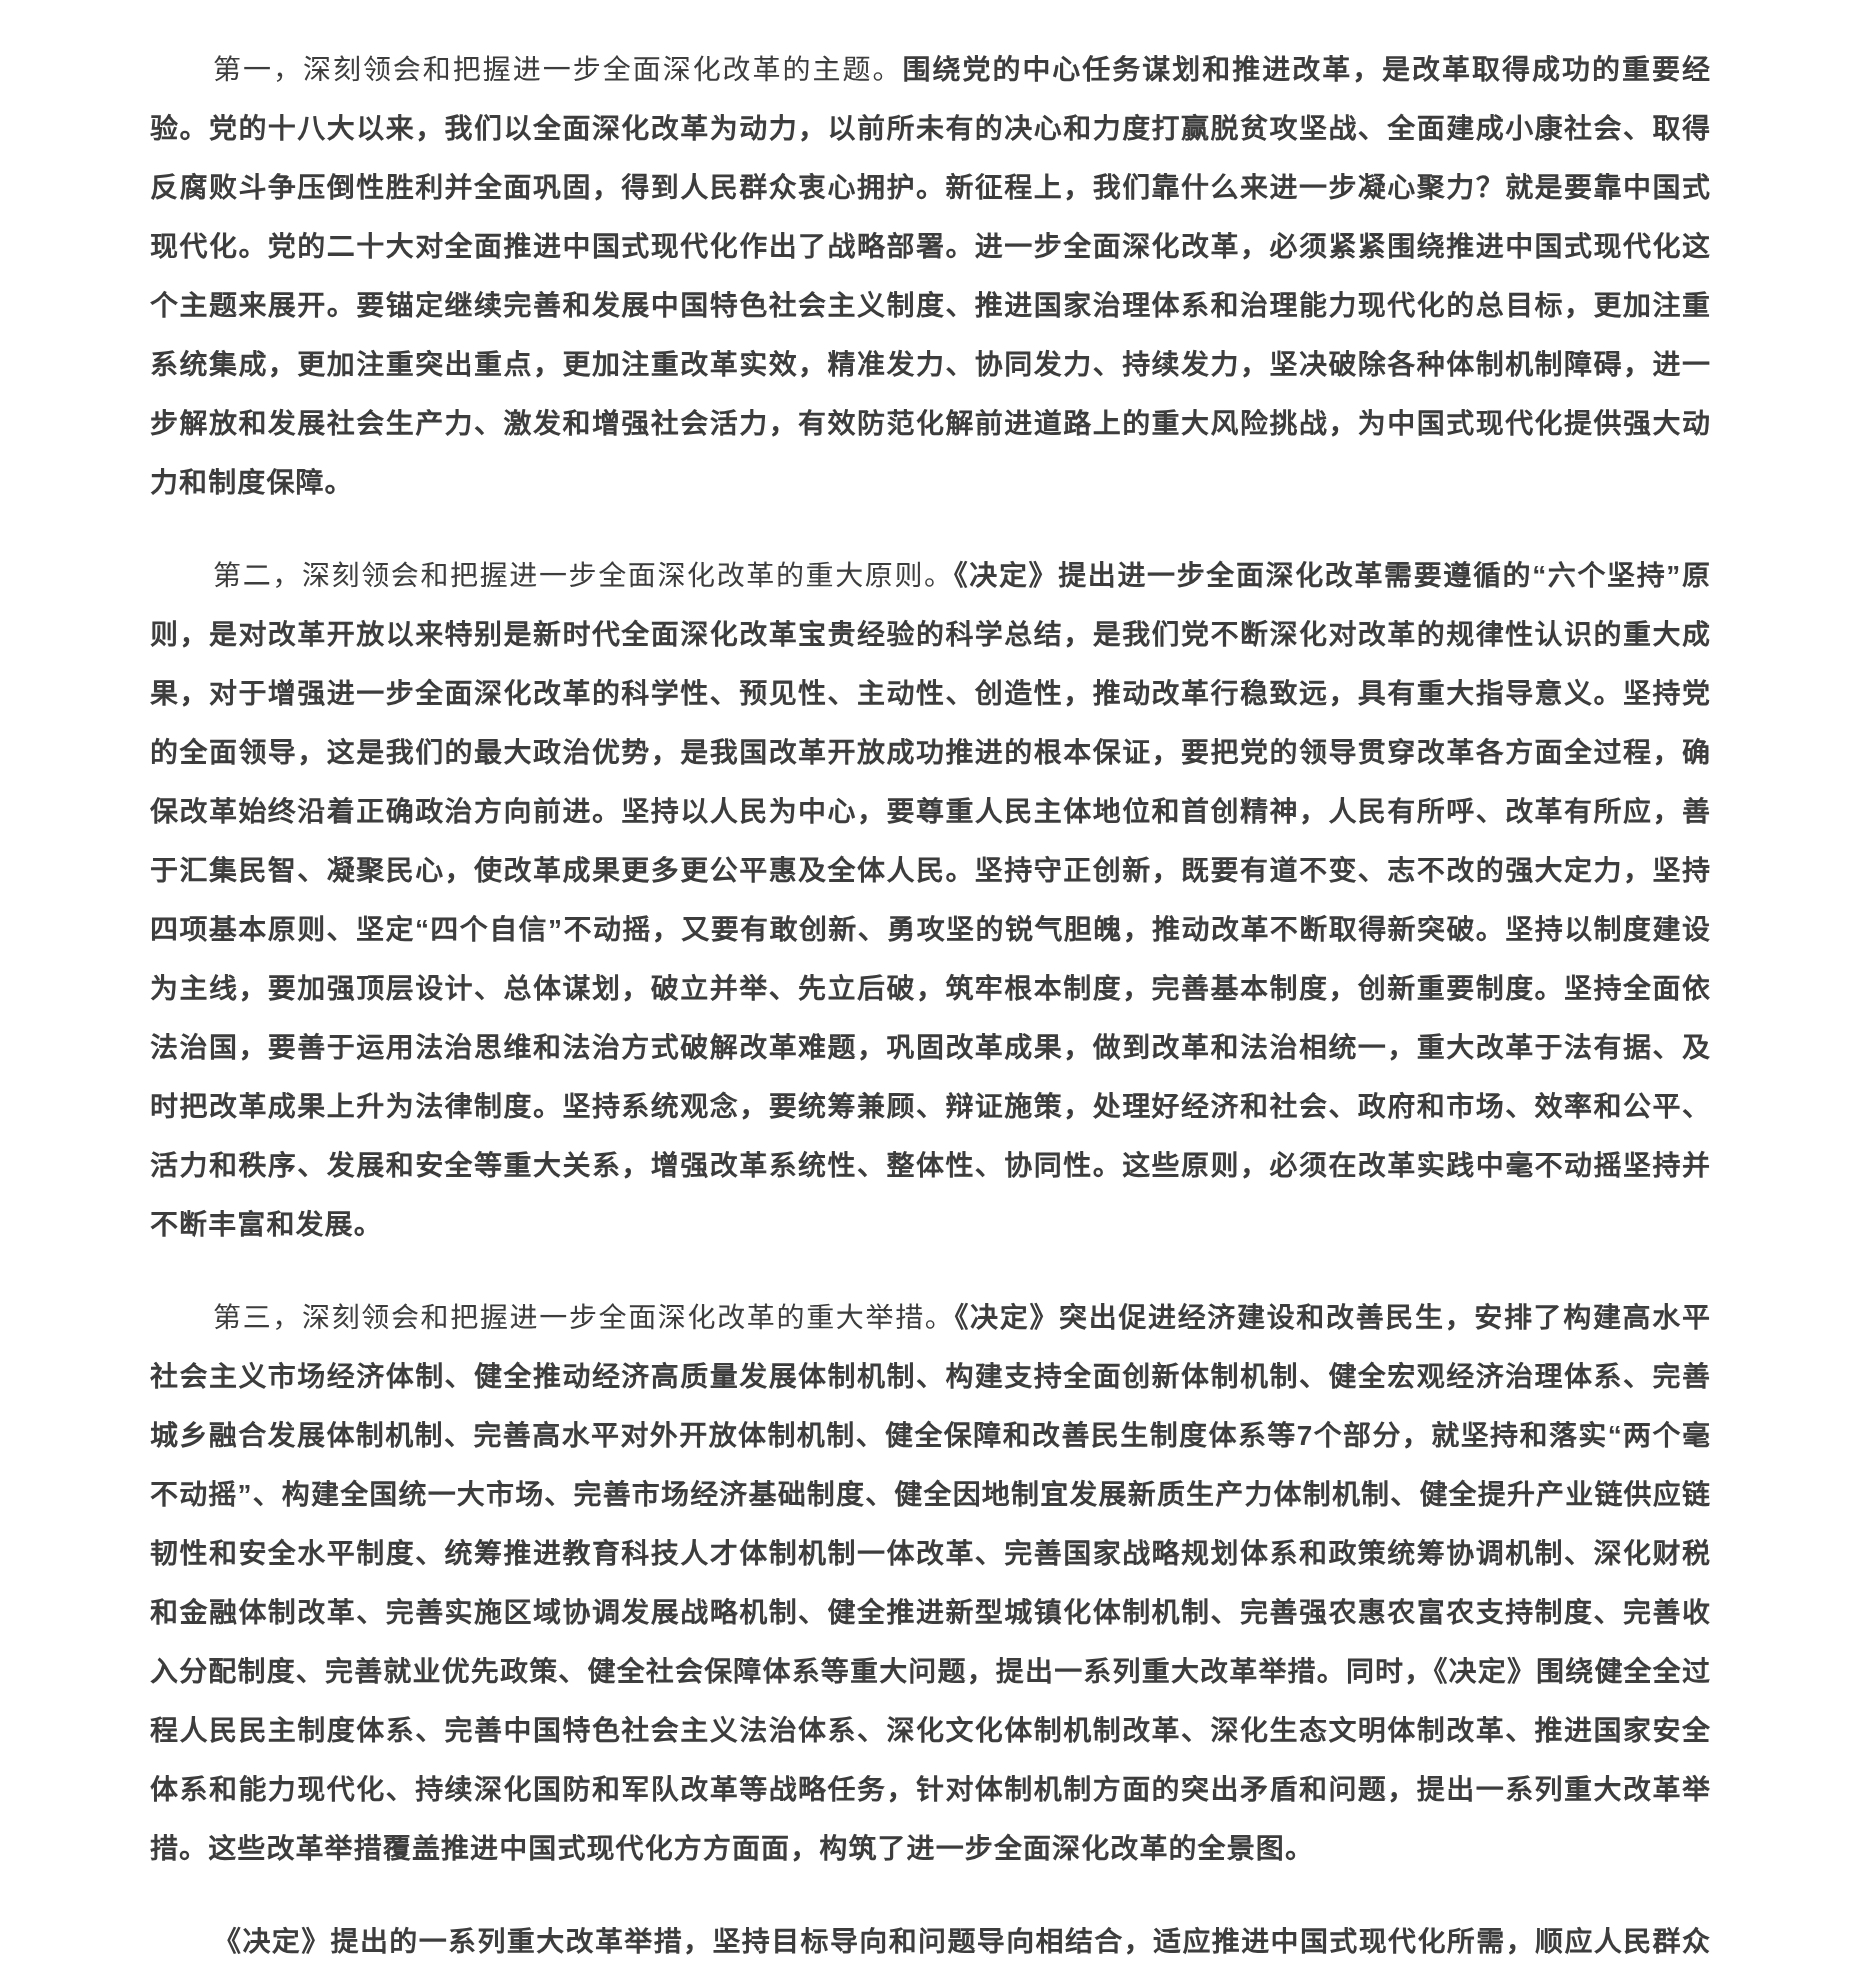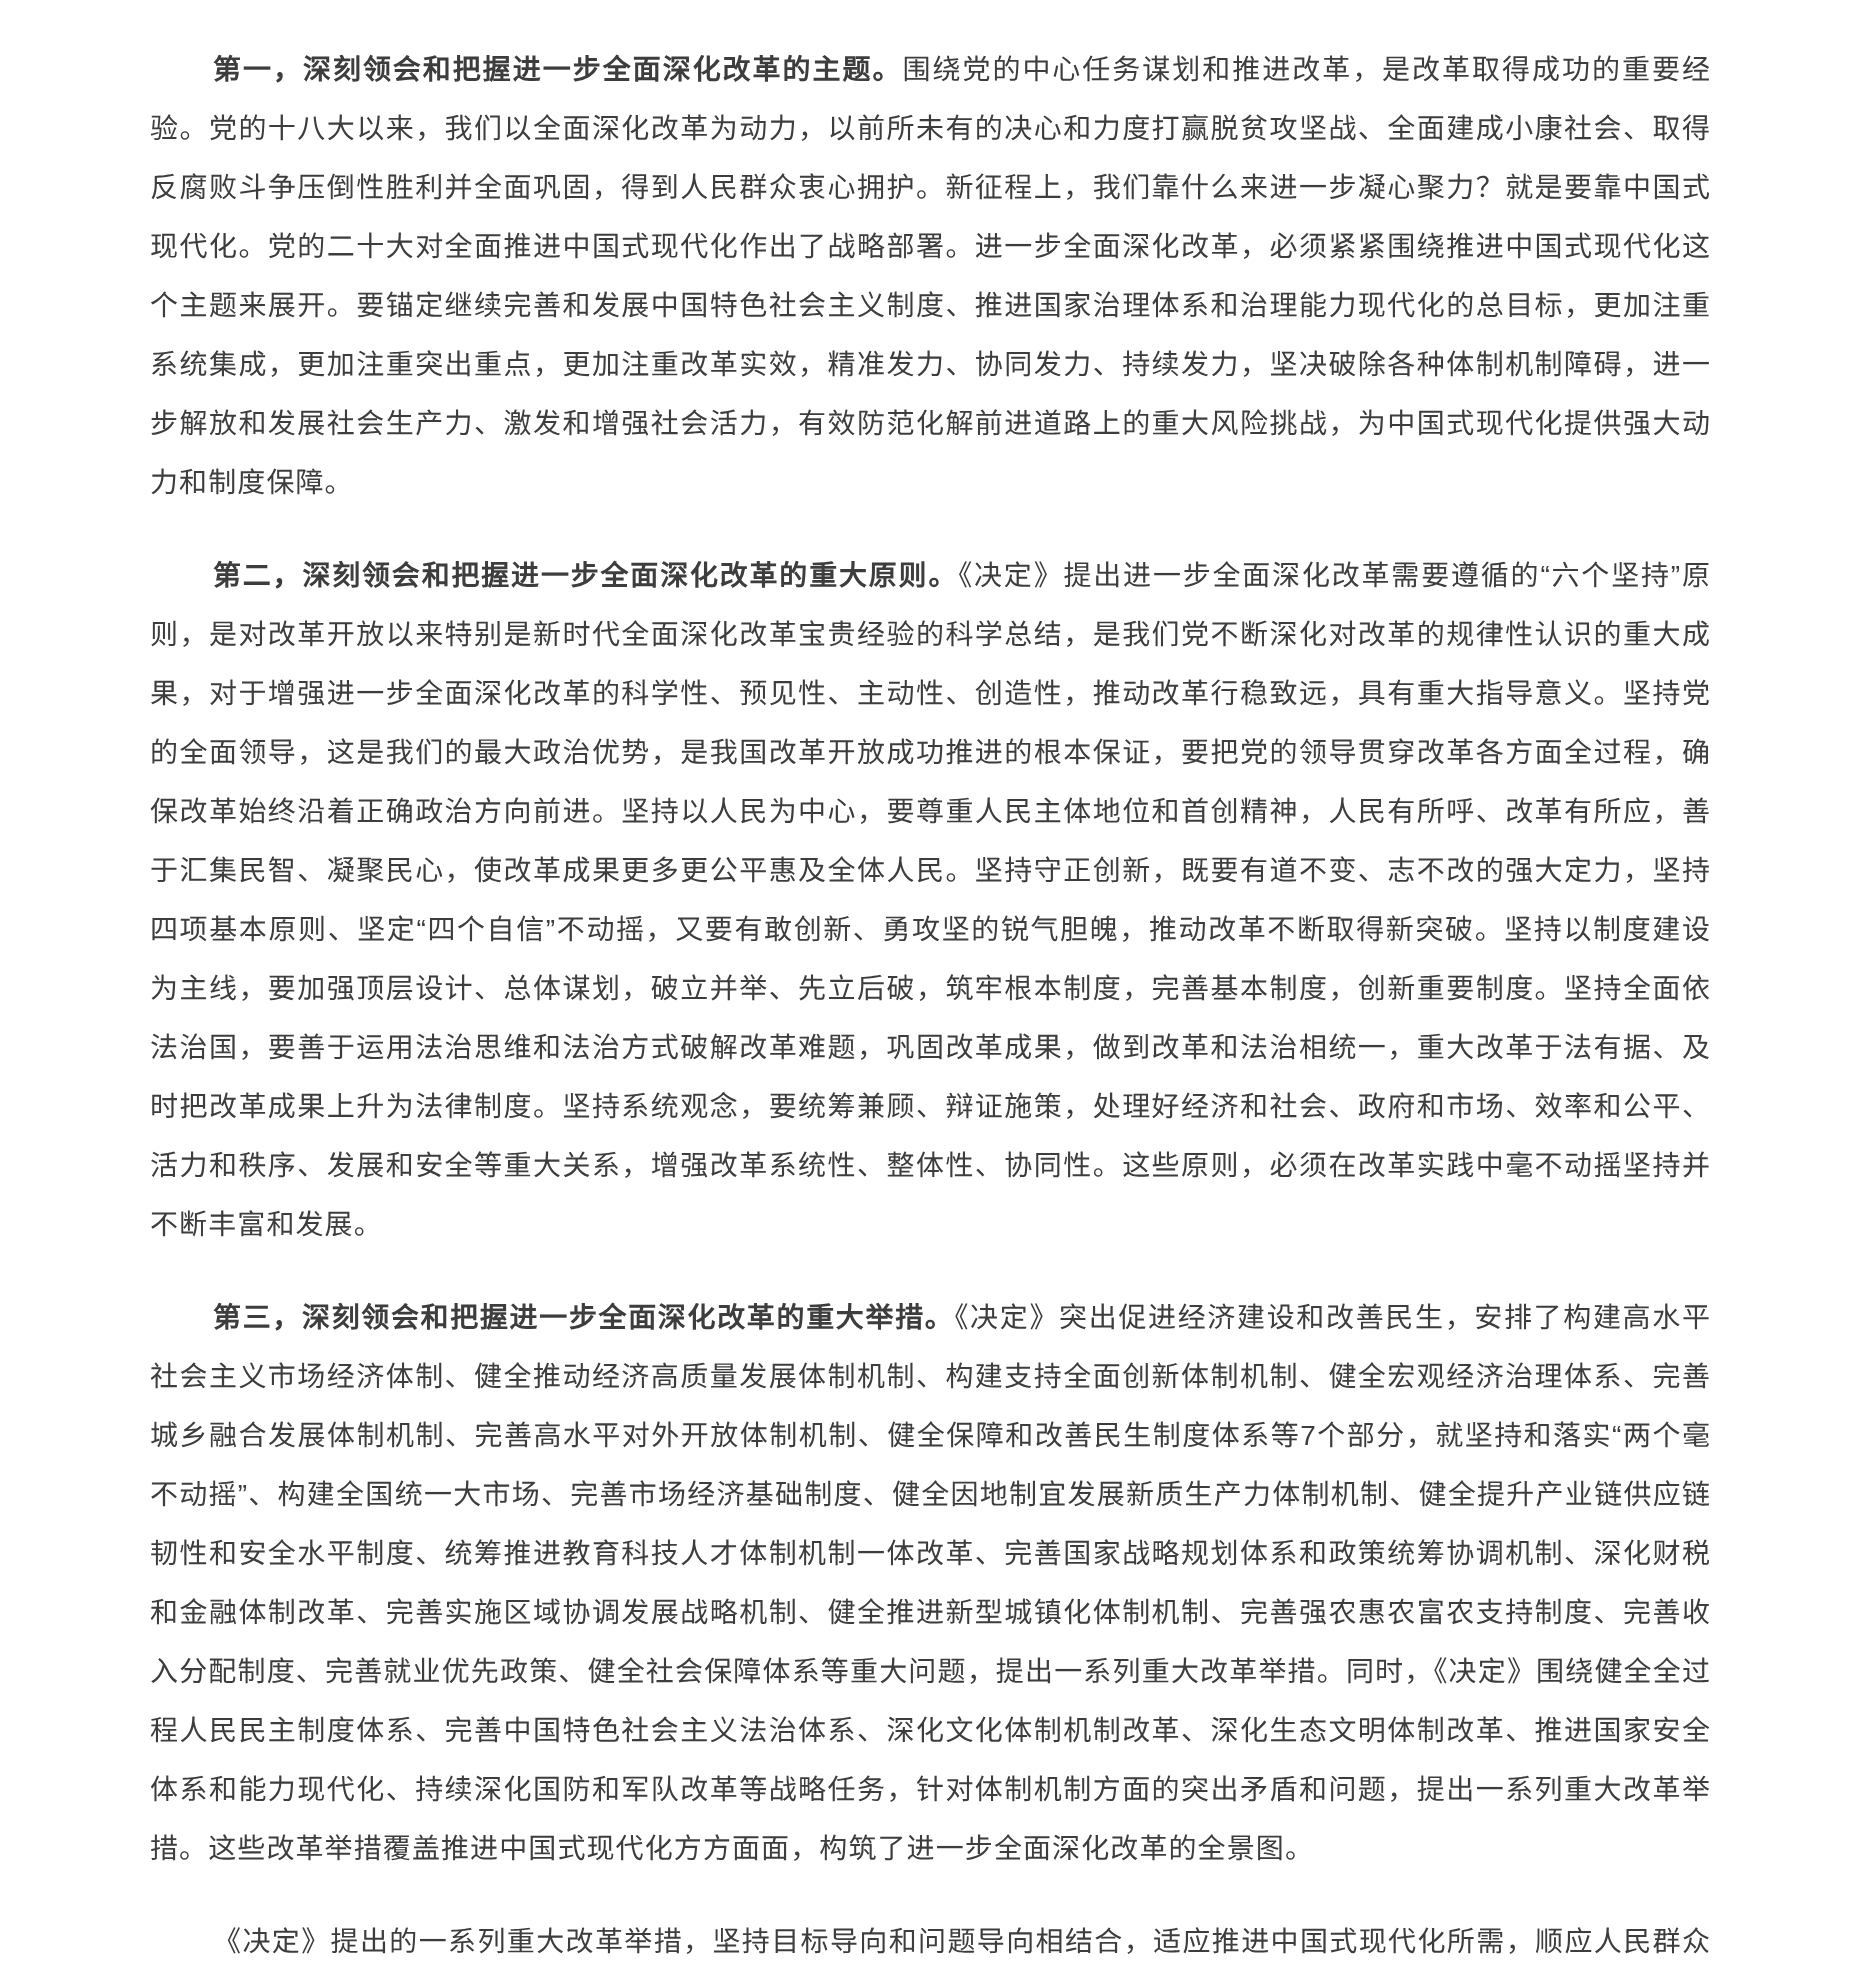--- a/index.html
+++ b/index.html
@@ -28,24 +28,24 @@
     text-indent: 63px;
     text-align: justify;
     text-justify: inter-ideograph;
     word-break: break-all;
     overflow-wrap: break-word;
   }
   .para:last-child {
     margin-bottom: 0;
   }
   .para .lead {
-    font-weight: 700;
+    font-weight: 400;
   }
   .para .body-text {
-    font-weight: 400;
+    font-weight: 700;
   }
 </style>
 </head>
 <body>
 
 <div class="page">
   <p class="para"><strong class="lead">第一，深刻领会和把握进一步全面深化改革的主题。</strong><span class="body-text">围绕党的中心任务谋划和推进改革，是改革取得成功的重要经验。党的十八大以来，我们以全面深化改革为动力，以前所未有的决心和力度打赢脱贫攻坚战、全面建成小康社会、取得反腐败斗争压倒性胜利并全面巩固，得到人民群众衷心拥护。新征程上，我们靠什么来进一步凝心聚力？就是要靠中国式现代化。党的二十大对全面推进中国式现代化作出了战略部署。进一步全面深化改革，必须紧紧围绕推进中国式现代化这个主题来展开。要锚定继续完善和发展中国特色社会主义制度、推进国家治理体系和治理能力现代化的总目标，更加注重系统集成，更加注重突出重点，更加注重改革实效，精准发力、协同发力、持续发力，坚决破除各种体制机制障碍，进一步解放和发展社会生产力、激发和增强社会活力，有效防范化解前进道路上的重大风险挑战，为中国式现代化提供强大动力和制度保障。</span></p>
 
   <p class="para"><strong class="lead">第二，深刻领会和把握进一步全面深化改革的重大原则。</strong><span class="body-text">《决定》提出进一步全面深化改革需要遵循的“六个坚持”原则，是对改革开放以来特别是新时代全面深化改革宝贵经验的科学总结，是我们党不断深化对改革的规律性认识的重大成果，对于增强进一步全面深化改革的科学性、预见性、主动性、创造性，推动改革行稳致远，具有重大指导意义。坚持党的全面领导，这是我们的最大政治优势，是我国改革开放成功推进的根本保证，要把党的领导贯穿改革各方面全过程，确保改革始终沿着正确政治方向前进。坚持以人民为中心，要尊重人民主体地位和首创精神，人民有所呼、改革有所应，善于汇集民智、凝聚民心，使改革成果更多更公平惠及全体人民。坚持守正创新，既要有道不变、志不改的强大定力，坚持四项基本原则、坚定“四个自信”不动摇，又要有敢创新、勇攻坚的锐气胆魄，推动改革不断取得新突破。坚持以制度建设为主线，要加强顶层设计、总体谋划，破立并举、先立后破，筑牢根本制度，完善基本制度，创新重要制度。坚持全面依法治国，要善于运用法治思维和法治方式破解改革难题，巩固改革成果，做到改革和法治相统一，重大改革于法有据、及时把改革成果上升为法律制度。坚持系统观念，要统筹兼顾、辩证施策，处理好经济和社会、政府和市场、效率和公平、活力和秩序、发展和安全等重大关系，增强改革系统性、整体性、协同性。这些原则，必须在改革实践中毫不动摇坚持并不断丰富和发展。</span></p>
 

